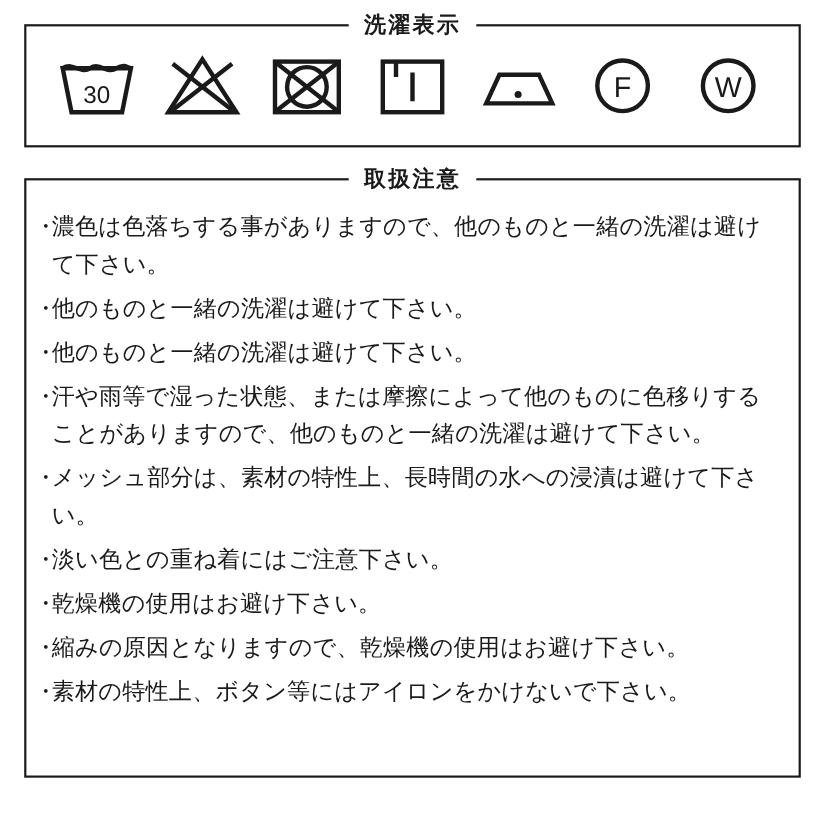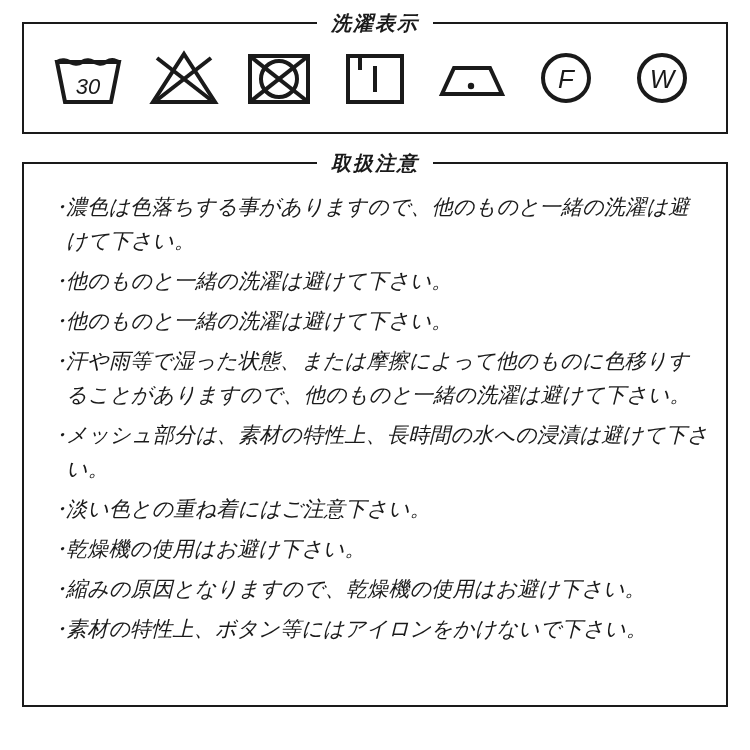--- a/index.html
+++ b/index.html
@@ -13,21 +13,20 @@
     font-family: "Liberation Sans", sans-serif;
     color: #1a1a1a;
     overflow: hidden;
   }
   .page {
     position: relative;
     width: 750px;
     height: 750px;
     box-sizing: border-box;
     padding: 22px 22px 18px 22px;
-    font-style: italic;
   }
 
   
   .panel {
     position: relative;
     border: 2px solid #1a1a1a;
     box-sizing: border-box;
     background: #ffffff;
   }
   .panel-title {
@@ -64,21 +63,21 @@
     align-items: center;
     justify-content: flex-start;
   }
   .symbol svg {
     display: block;
   }
 
   
   .notes-panel {
     height: 545px;
-    padding: 26px 16px 10px 26px;
+    padding: 26px 16px 10px 7px;
     box-sizing: border-box;
   }
   .notes-list {
     list-style: none;
     margin: 0;
     padding: 0;
   }
   .note-item {
     display: flex;
     align-items: flex-start;

